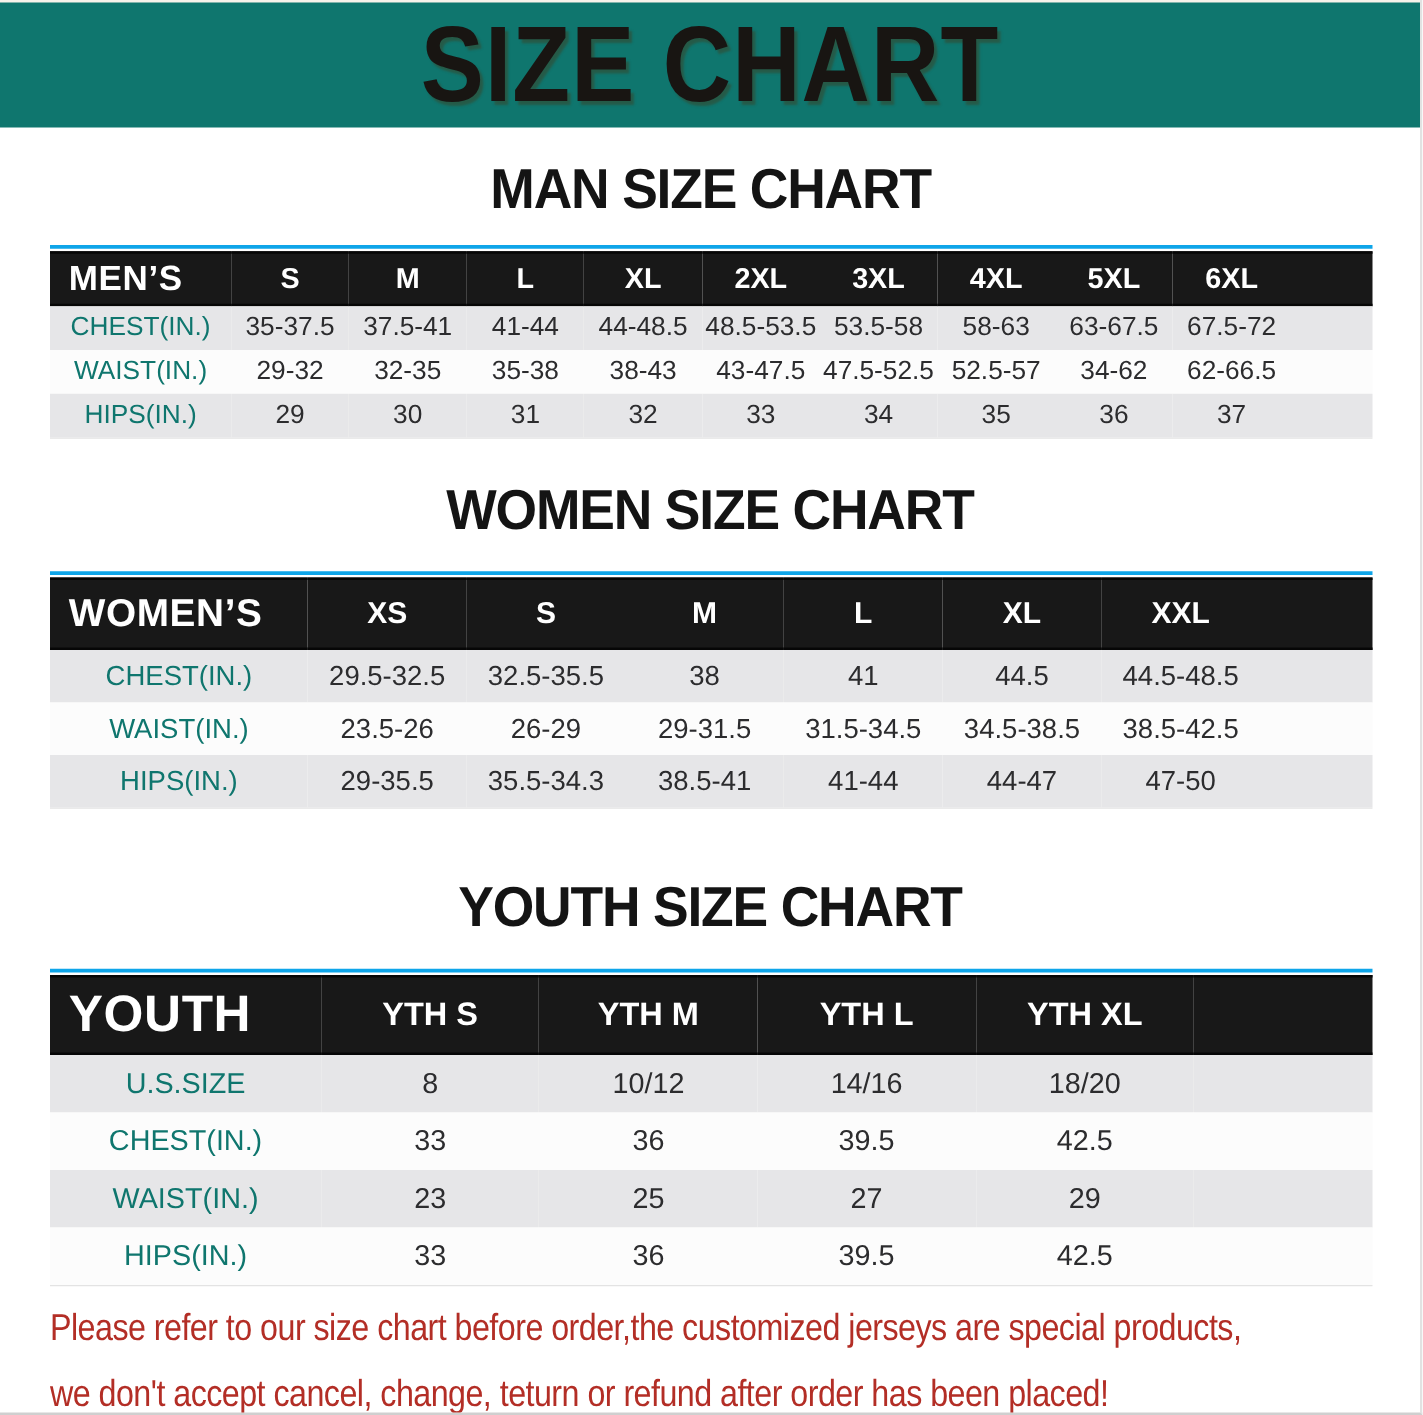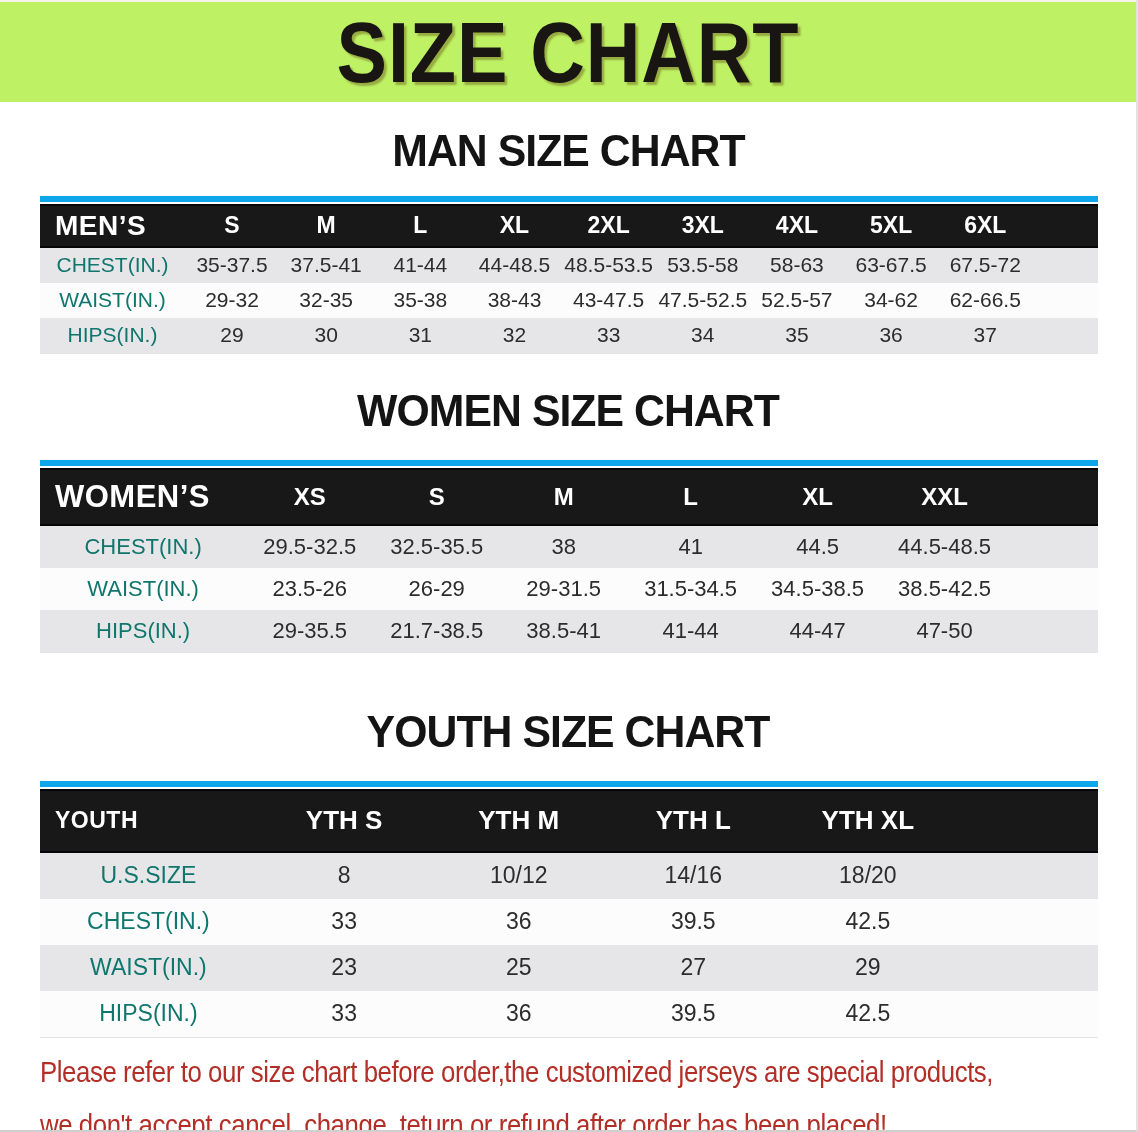--- a/index.html
+++ b/index.html
@@ -39,21 +39,21 @@
     letter-spacing: -1px; transform: scaleX(0.95);
     line-height: 1.02; white-space: nowrap;
   }
   .sec-men   .section-title-wrap { margin-top: 26px; }
   .sec-women .section-title-wrap { margin-top: 34px; }
   .sec-youth .section-title-wrap { margin-top: 56px; }
 
   
   .table-wrap {
     margin: 0 38px 0 40px;
-    border-top: 6px solid #0ea5e9;
+    border-top: 3px solid #0ea5e9;
     padding-top: 2px;
     border-bottom: 1px solid #e3e3e3;
   }
   .sec-men   .table-wrap { margin-top: 22px; }
   .sec-women .table-wrap { margin-top: 26px; }
   .sec-youth .table-wrap { margin-top: 26px; }
 
   table.size-table {
     width: 100%;
     border-collapse: separate; border-spacing: 0;
@@ -85,41 +85,41 @@
 
   .sec-women thead tr { height: 58px; }
   .sec-women tbody tr { height: 42px; }
   .sec-women thead th { font-size: 24px; }
   .sec-women thead th.header-label { font-size: 31px; }
   .sec-women tbody td { font-size: 22px; }
 
   .sec-youth thead tr { height: 64px; }
   .sec-youth tbody tr { height: 46px; }
   .sec-youth thead th { font-size: 26px; }
-  .sec-youth thead th.header-label { font-size: 23px; }
+  .sec-youth thead th.header-label { font-size: 41px; }
   .sec-youth tbody td { font-size: 23px; }
 
   
   .footer-note {
     margin: 10px 0 0 40px;
     line-height: 48px;
   }
   .footer-line {
     display: inline-block; transform: scaleX(0.86);
     transform-origin: left center;
     font-size: 30px; white-space: nowrap;
     letter-spacing: -0.5px;
   }
 </style>
 </head>
 <body>
 
 <div class="page">
 
-  <div class="banner" style="background: #bef264;">
+  <div class="banner" style="background: #0f766e;">
     <span class="banner-title">SIZE CHART</span>
   </div>
 
   <section class="chart-section sec-men">
     <div class="section-title-wrap">
       <span class="section-title">MAN SIZE CHART</span>
     </div>
     <div class="table-wrap">
       <table class="size-table">
           <colgroup>
@@ -240,21 +240,21 @@
               <td>26-29</td>
               <td>29-31.5</td>
               <td>31.5-34.5</td>
               <td>34.5-38.5</td>
               <td>38.5-42.5</td>
               <td></td>
             </tr>
             <tr>
               <td class="row-label">HIPS(IN.)</td>
               <td>29-35.5</td>
-              <td>21.7-38.5</td>
+              <td>35.5-34.3</td>
               <td>38.5-41</td>
               <td>41-44</td>
               <td>44-47</td>
               <td>47-50</td>
               <td></td>
             </tr>
           </tbody>
         </table>
     </div>
   </section>

